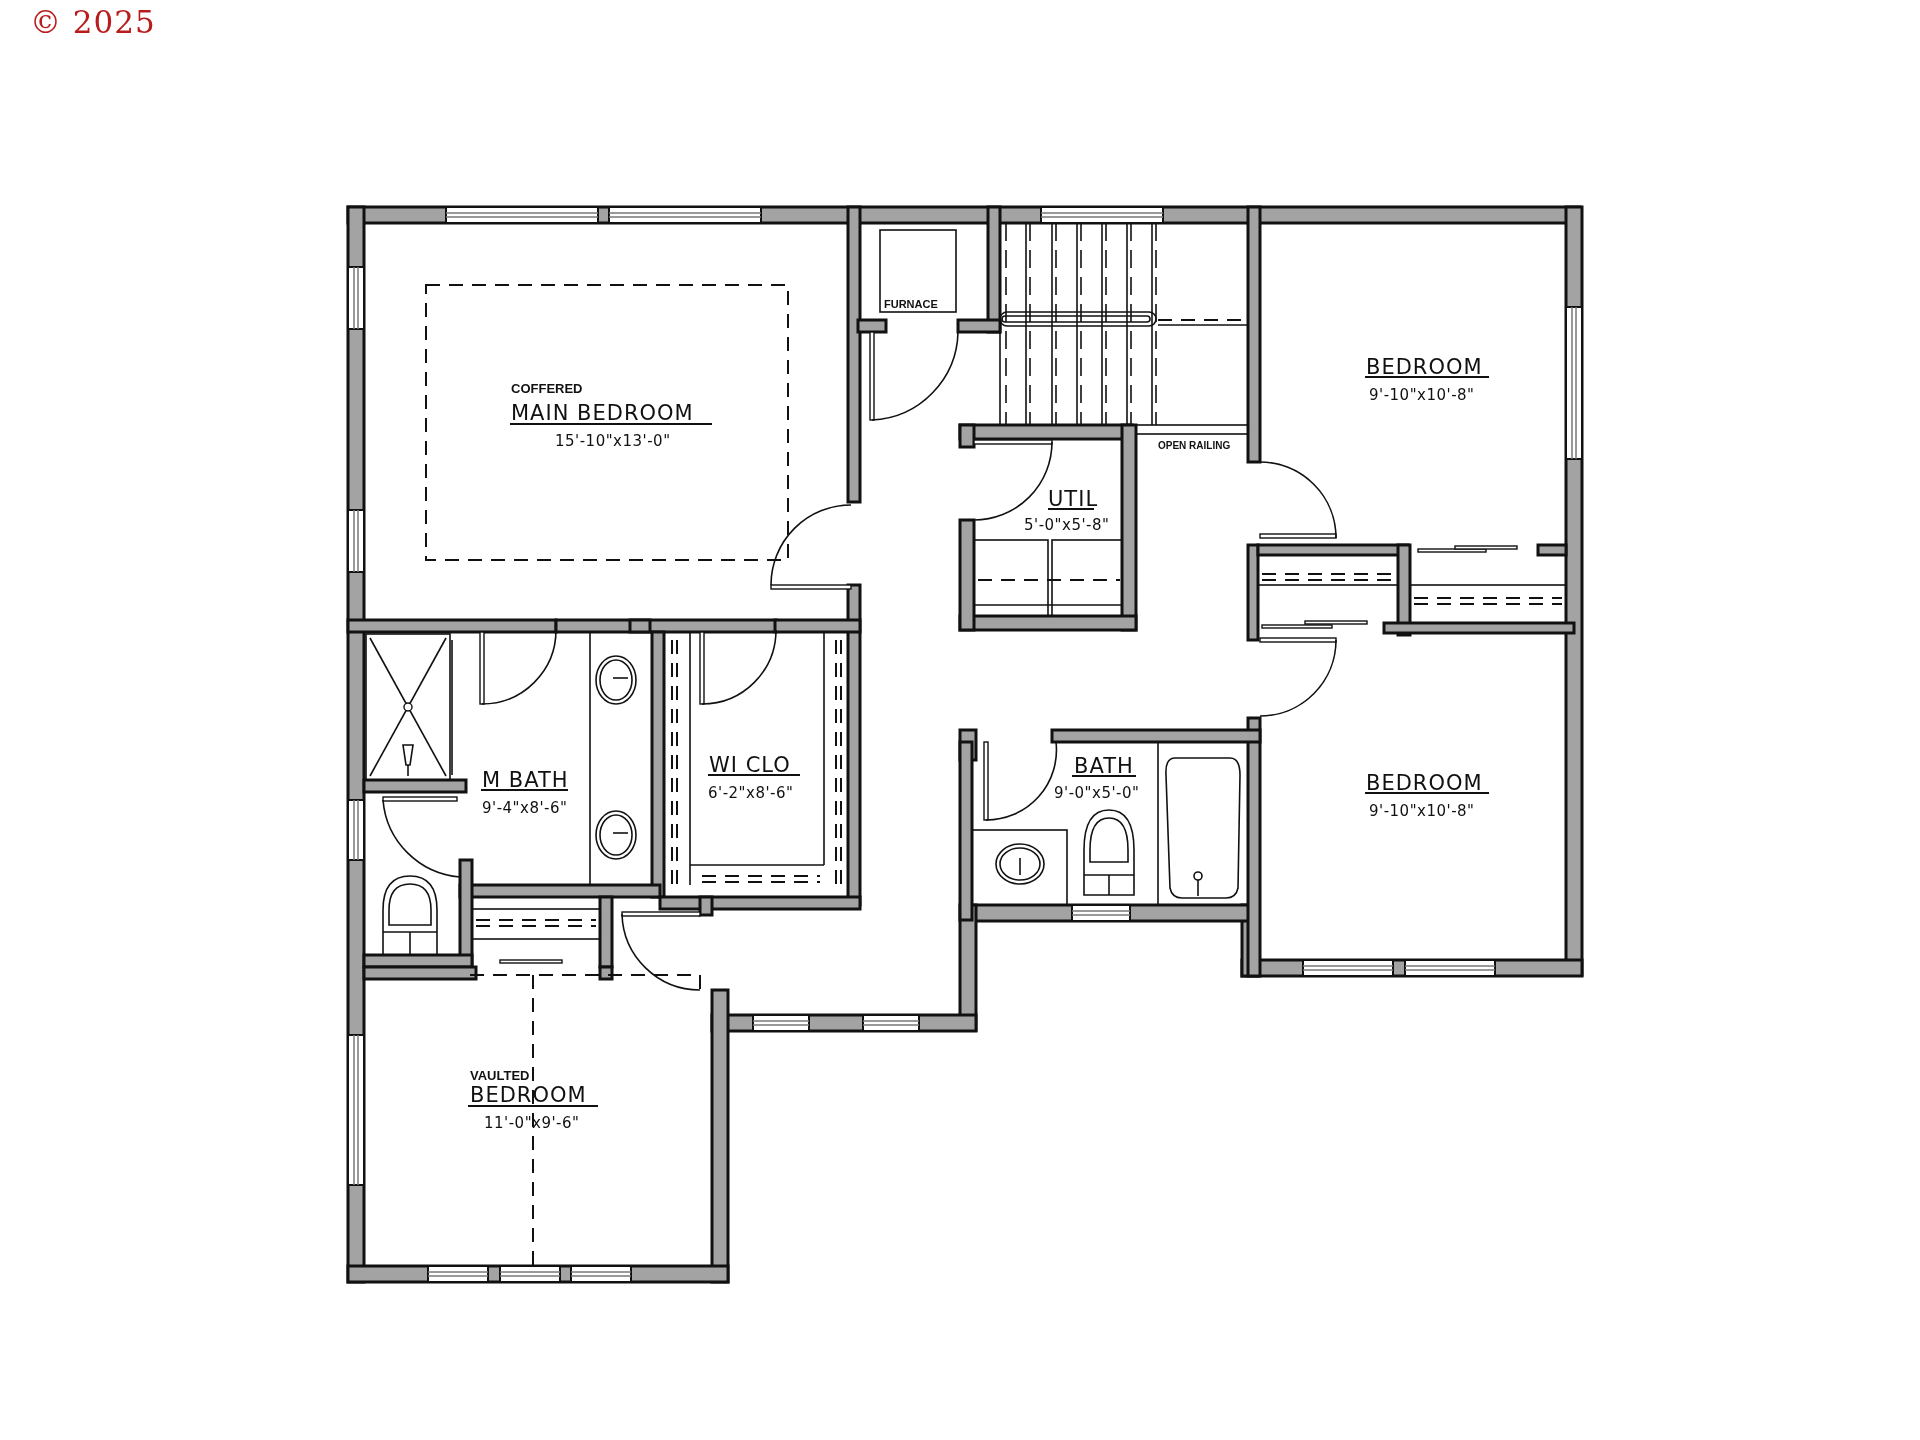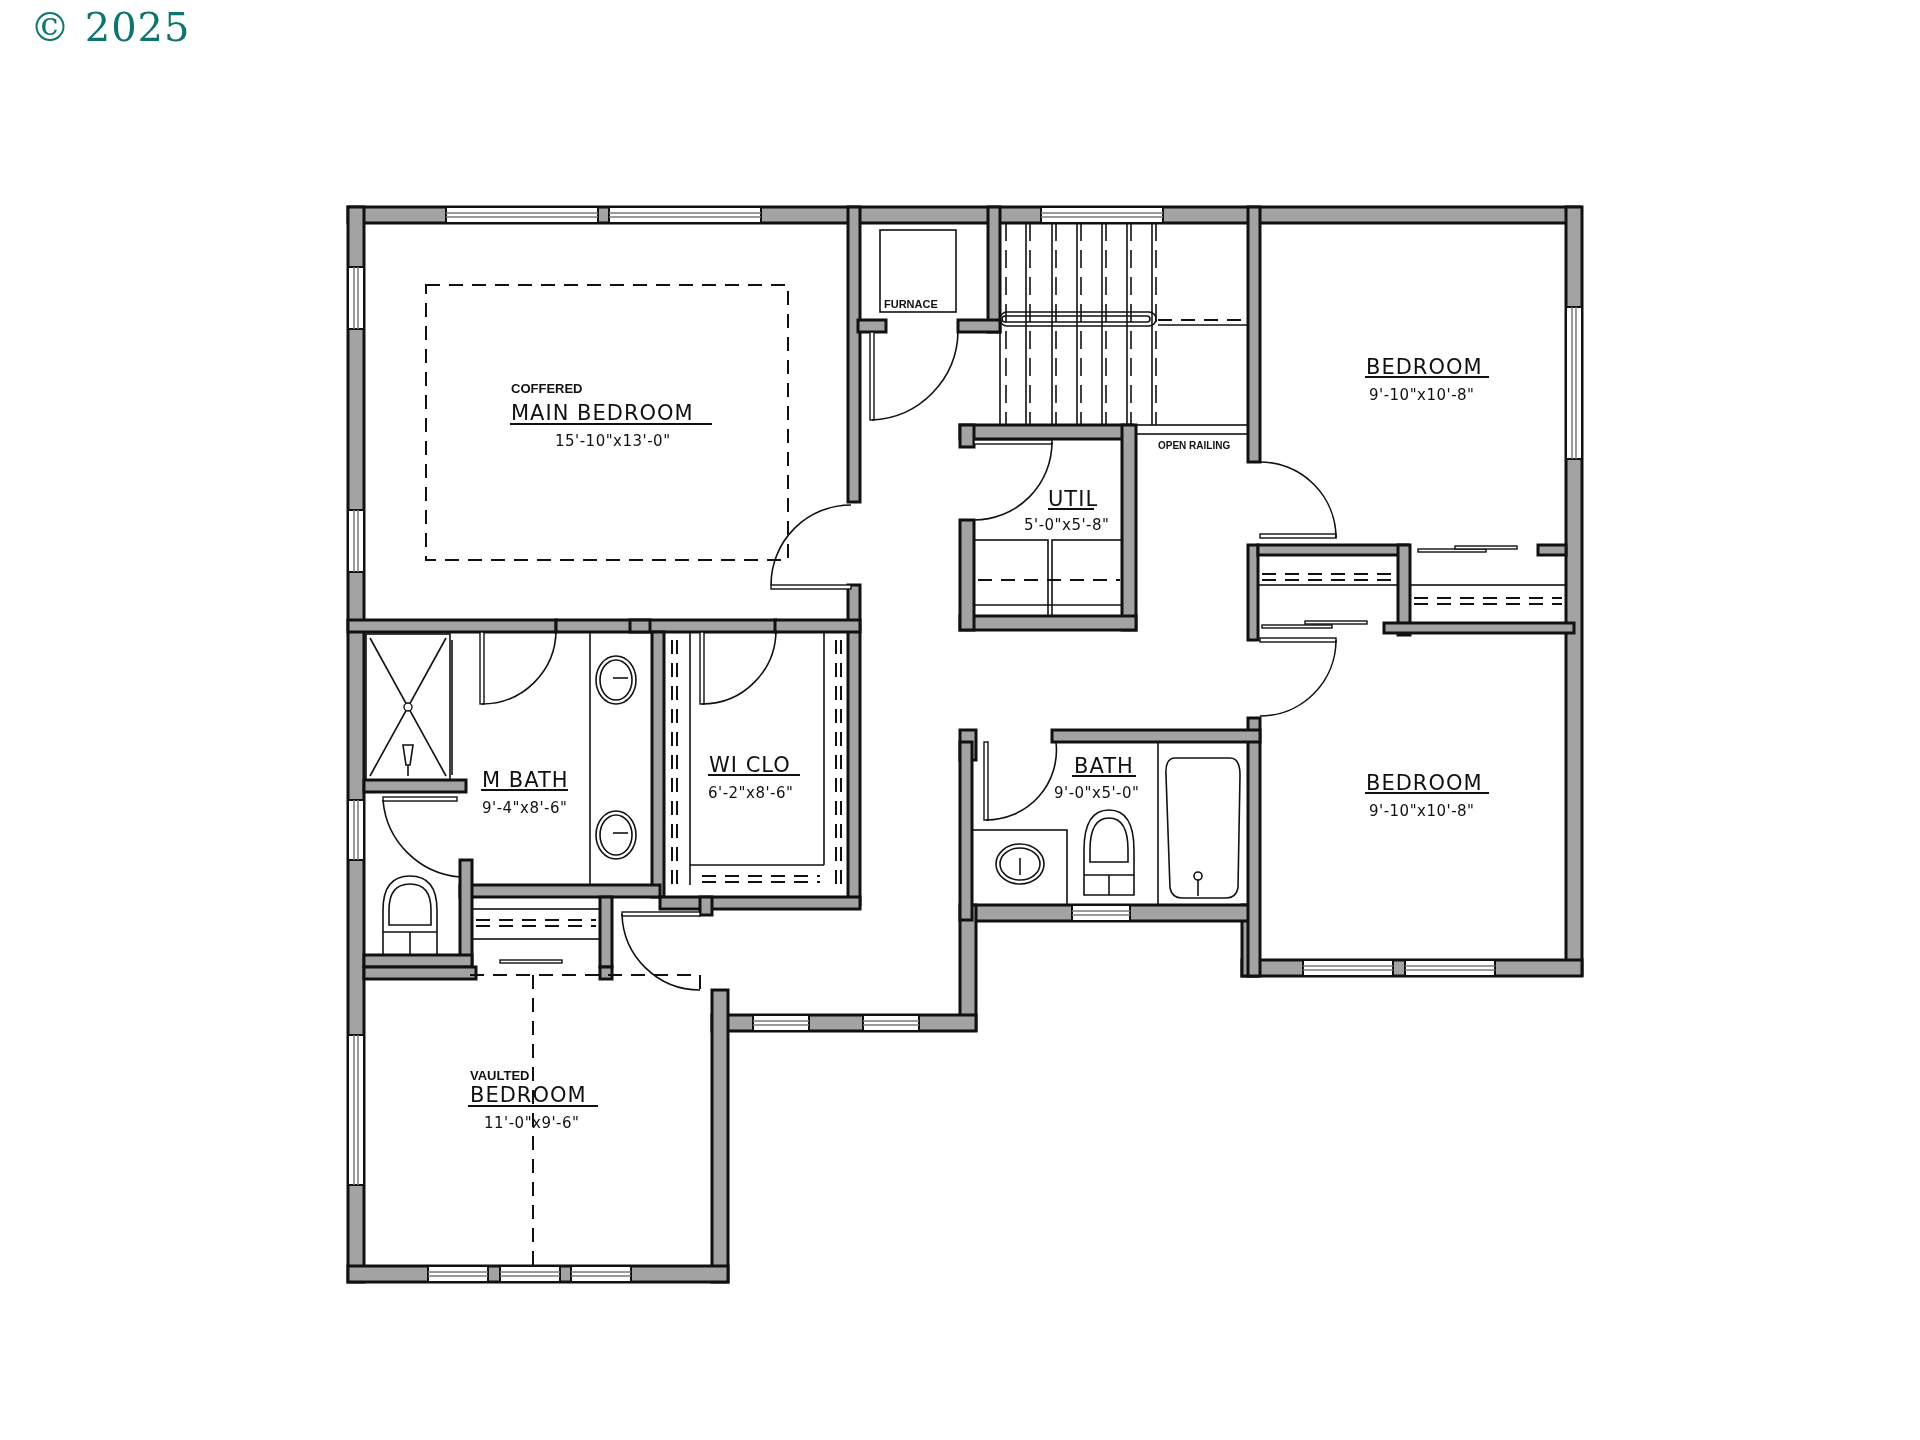--- a/index.html
+++ b/index.html
@@ -1,17 +1,17 @@
 <!DOCTYPE html>
 <html><head>
 <meta charset="utf-8">
 <style>
   html, body { margin:0; padding:0; background:#ffffff; }
   body { width:1920px; height:1440px; position:relative; overflow:hidden; font-family:"Liberation Sans", sans-serif; }
-  .copyright { position:absolute; left:30px; top:4px; font-family:"DejaVu Serif", serif; font-size:40px; color:#0f766e; letter-spacing:1px; }
+  .copyright { position:absolute; left:30px; top:4px; font-family:"DejaVu Serif", serif; font-size:31px; color:#b91c1c; letter-spacing:1px; }
   svg { position:absolute; left:0; top:0; }
   .wall { fill:#a3a3a3; stroke:#111; stroke-width:3; }
   .win { fill:#fff; stroke:#111; stroke-width:2; }
   .winline { stroke:#777; stroke-width:1.5; }
   .thin { fill:none; stroke:#111; stroke-width:1.6; }
   .dash { fill:none; stroke:#111; stroke-width:2; stroke-dasharray:14 9; }
   .arc { fill:none; stroke:#111; stroke-width:1.6; }
   .doorleaf { fill:#fff; stroke:#111; stroke-width:1.4; }
   .lbl-sm { font-family:"Liberation Sans", sans-serif; font-size:13px; fill:#111; font-weight:bold; }
   .lbl-room { font-family:"DejaVu Sans", sans-serif; font-size:21px; fill:#111; letter-spacing:1px; }

